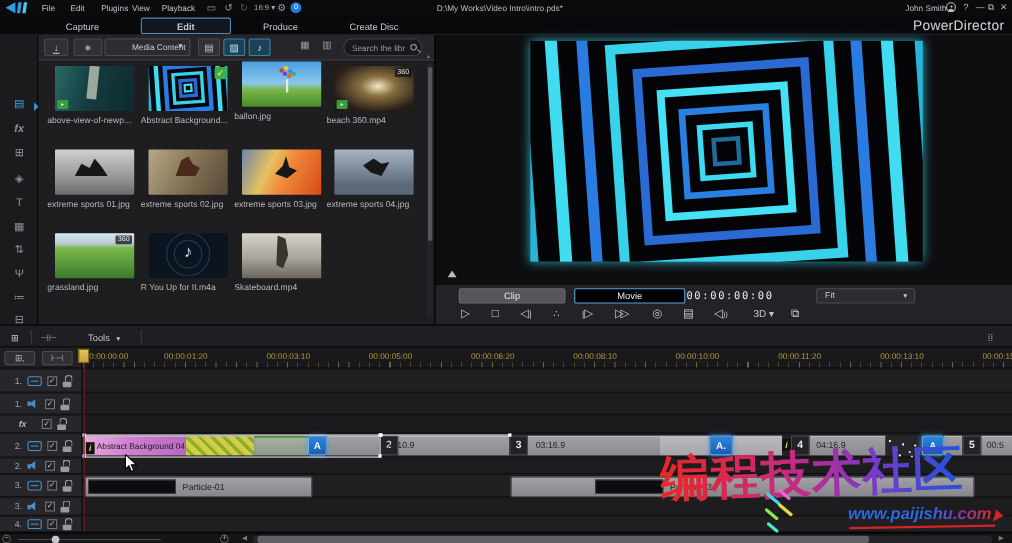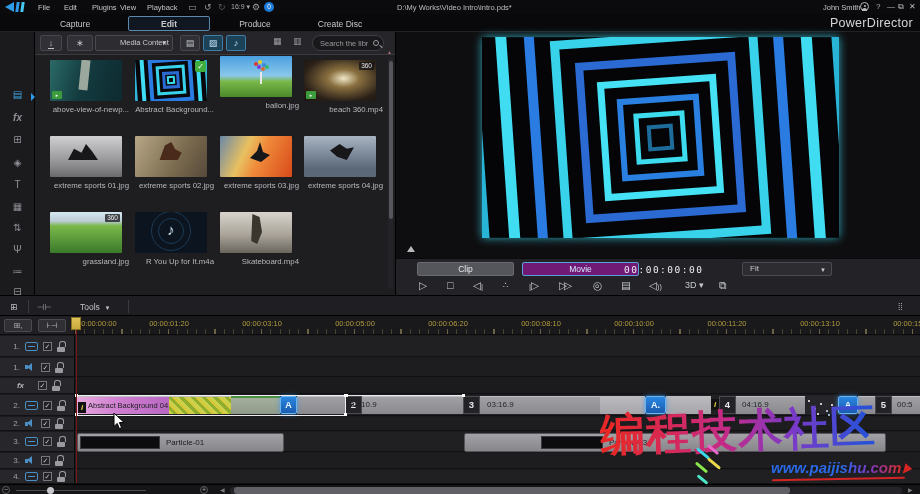--- a/index.html
+++ b/index.html
@@ -40,39 +40,39 @@
 .hbtn.blue{background:#1c4258;border-color:#3f7ea8;color:#bfe2f5}
 #libdrop{position:absolute;left:60px;top:3px;width:78px;height:16px;background:#2c2c31;border:1px solid #4a4a50;border-radius:2px;font-size:7.5px;color:#c8cacd;line-height:14px;padding-left:24px}
 #libdrop .arr{position:absolute;right:5px;top:0;font-size:6px}
 .vico{position:absolute;top:4px;font-size:9px;color:#9a9ca2}
 #libsearch{position:absolute;left:277px;top:3px;width:72px;height:16px;background:#19191c;border:1px solid #3e3e44;border-radius:8px;color:#c8c8cc;font-size:7.5px;padding:0 15px 0 7px;outline:none;font-family:inherit}
 #libsearch::placeholder{color:#96989d}
 .mag{position:absolute;left:338px;top:8px;width:6px;height:6px;border:1px solid #9a9ca0;border-radius:50%}
 .mag::after{content:"";position:absolute;left:4.5px;top:5px;width:4px;height:1px;background:#9a9ca0;transform:rotate(45deg)}
 .mitem{position:absolute;width:86px;height:64px}
 .thumb{position:absolute;left:7px;top:0;width:72px;height:41px;border-radius:1px;overflow:hidden;background:#333}
-.mlabel{position:absolute;left:0;top:45px;width:86px;text-align:right;font-size:7.8px;color:#b6b8bc;white-space:nowrap;overflow:hidden}
+.mlabel{position:absolute;left:0;top:45px;width:86px;text-align:left;font-size:7.8px;color:#b6b8bc;white-space:nowrap;overflow:hidden}
 .b360{position:absolute;right:2px;top:2px;background:rgba(18,18,20,.75);color:#e8e8ea;font-size:6.5px;padding:0 2px;border-radius:1px;line-height:8px}
 .bvid{position:absolute;left:2px;bottom:2px;width:10px;height:8px;background:#3c9b3c;border-radius:1px;color:#eaf5ea;font-size:5px;line-height:8px;text-align:center}
 .bchk{position:absolute;right:1px;top:1px;width:11px;height:11px;background:#3fae3f;border-radius:2px;color:#fff;font-size:8px;line-height:11px;text-align:center}
 .sil{position:absolute;background:#17171a}
 .balloons{position:absolute;left:34px;top:6px;width:4px;height:4px;border-radius:50%;background:#d83a3a;box-shadow:4px -2px 0 #e8c82a,8px 1px 0 #3a8ad8,3px 3px 0 #7a3ad8,7px 5px 0 #d86a2a,11px 3px 0 #3ab86a}
 .ring{position:absolute;border:1px solid #1d3b55;border-radius:50%}
 .note{position:absolute;left:0;top:9px;width:72px;text-align:center;font-size:15px;color:#cfe3f2}
 #libscroll{position:absolute;left:353px;top:25px;width:5px;height:232px;background:#242428;border-radius:2px}
 #libscroll .th{position:absolute;left:.5px;top:4px;width:4px;height:158px;background:#55555b;border-radius:2px}
 #libup{position:absolute;left:352px;top:17px;font-size:5px;color:#9a6a6a}
 
 #preview{position:absolute;left:395px;top:32px;width:525px;height:263px;background:#0e0e10;border-left:1px solid #000}
 #video{position:absolute;left:86px;top:5px;width:357px;height:201px;background:#000}
 #seektri{position:absolute;left:11px;top:214px;width:0;height:0;border-left:4px solid transparent;border-right:4px solid transparent;border-bottom:6px solid #b8babc}
 #pctrl{position:absolute;left:0;top:226px;width:525px;height:37px;background:#232327;border-top:1px solid #0a0a0a}
 .pbtn{position:absolute;top:3px;height:14px;border-radius:2px;font-size:8.5px;text-align:center;line-height:12px}
 #btn-clip{left:21px;width:97px;background:#55565c;color:#e4e6e8;border:1px solid #6a6b70}
-#btn-movie{left:126px;width:117px;background:#701a75;color:#d6eaff;border:1px solid #5aa0dc}
+#btn-movie{left:126px;width:101px;background:#000000;color:#d6eaff;border:1px solid #5aa0dc}
 #tcode{position:absolute;left:228px;top:5px;font-size:9.5px;color:#ececf0;letter-spacing:1.5px;font-family:"DejaVu Sans Mono",monospace}
 #fitdrop{position:absolute;left:346px;top:3px;width:90px;height:14px;background:#2c2c31;border:1px solid #4a4a50;border-radius:2px;font-size:8px;color:#c8cacd;line-height:12px;padding-left:7px}
 #fitdrop .arr{position:absolute;right:5px;top:1px;font-size:6px}
 .tr{position:absolute;top:19px;font-size:10.5px;color:#c4c8cc;line-height:14px}
 
 #tltb{position:absolute;left:0;top:295px;width:920px;height:21px;background:#1f1f23;border-top:1px solid #000;border-bottom:1px solid #000}
 .sep{position:absolute;top:4px;width:1px;height:13px;background:#3a3a3e}
 .ttxt{position:absolute;top:6px;font-size:8.5px;color:#c0c2c6}
 
 #tl{position:absolute;left:0;top:316px;width:920px;height:168px;background:#1a1a1c}

